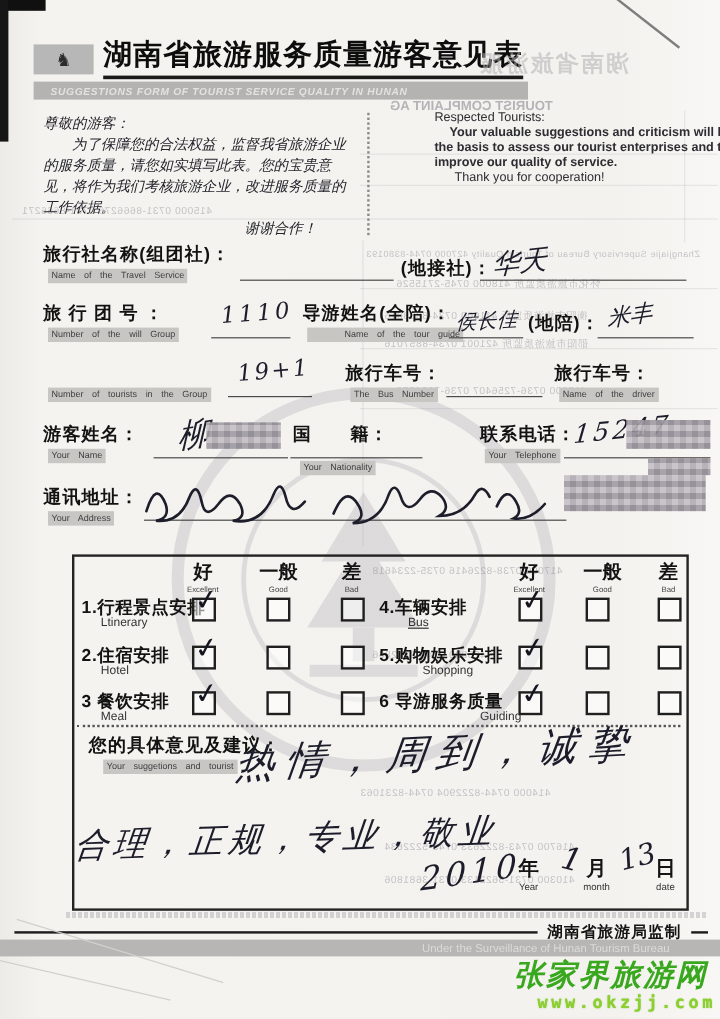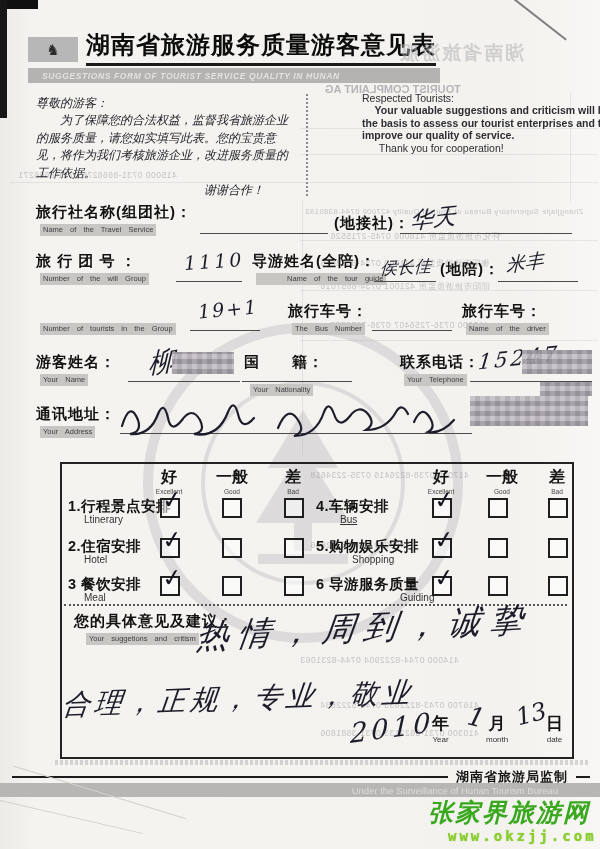--- a/index.html
+++ b/index.html
@@ -205,21 +205,21 @@
   <span class="abs rate-zh" style="left:316px;top:575px;">6 导游服务质量</span>
   <span class="abs rate-en" style="left:360px;top:592px;margin-left:40px;">Guiding</span>
   <div class="chk" style="left:432px;top:576px;"></div>
   <span class="check-mark" style="left:434px;top:566px;">✓</span>
   <div class="chk" style="left:488px;top:576px;"></div>
   <div class="chk" style="left:548px;top:576px;"></div>
 
   <div class="abs" style="left:64px;top:604px;width:503px;border-top:2px dotted #555;"></div>
 
   <span class="abs zh" style="left:74px;top:612px;">您的具体意见及建议：</span>
-  <span class="abs en" style="left:86px;top:633px;">Your suggetions and critism</span>
+  <span class="abs en" style="left:86px;top:633px;">Your suggetions and tourist</span>
   <span class="abs hand" style="left:196px;top:606px;font-size:33px;letter-spacing:9px;transform:rotate(-3deg) skewX(-10deg);">热情，周到，诚挚</span>
   <span class="abs hand" style="left:62px;top:680px;font-size:28px;letter-spacing:4px;transform:rotate(-2deg) skewX(-8deg);">合理，正规，专业，敬业</span>
 
   <span class="abs hand" style="left:350px;top:712px;font-size:27px;letter-spacing:4px;transform:rotate(-8deg) skewX(-10deg);">2010</span>
   <div class="abs" style="left:432px;top:712px;text-align:center;">
     <div style="font-weight:bold;font-size:17px;">年</div>
     <div style="font-size:8px;color:#333;">Year</div>
   </div>
   <span class="abs hand" style="left:468px;top:702px;font-size:26px;transform:rotate(14deg);">1</span>
   <div class="abs" style="left:486px;top:712px;text-align:center;">

